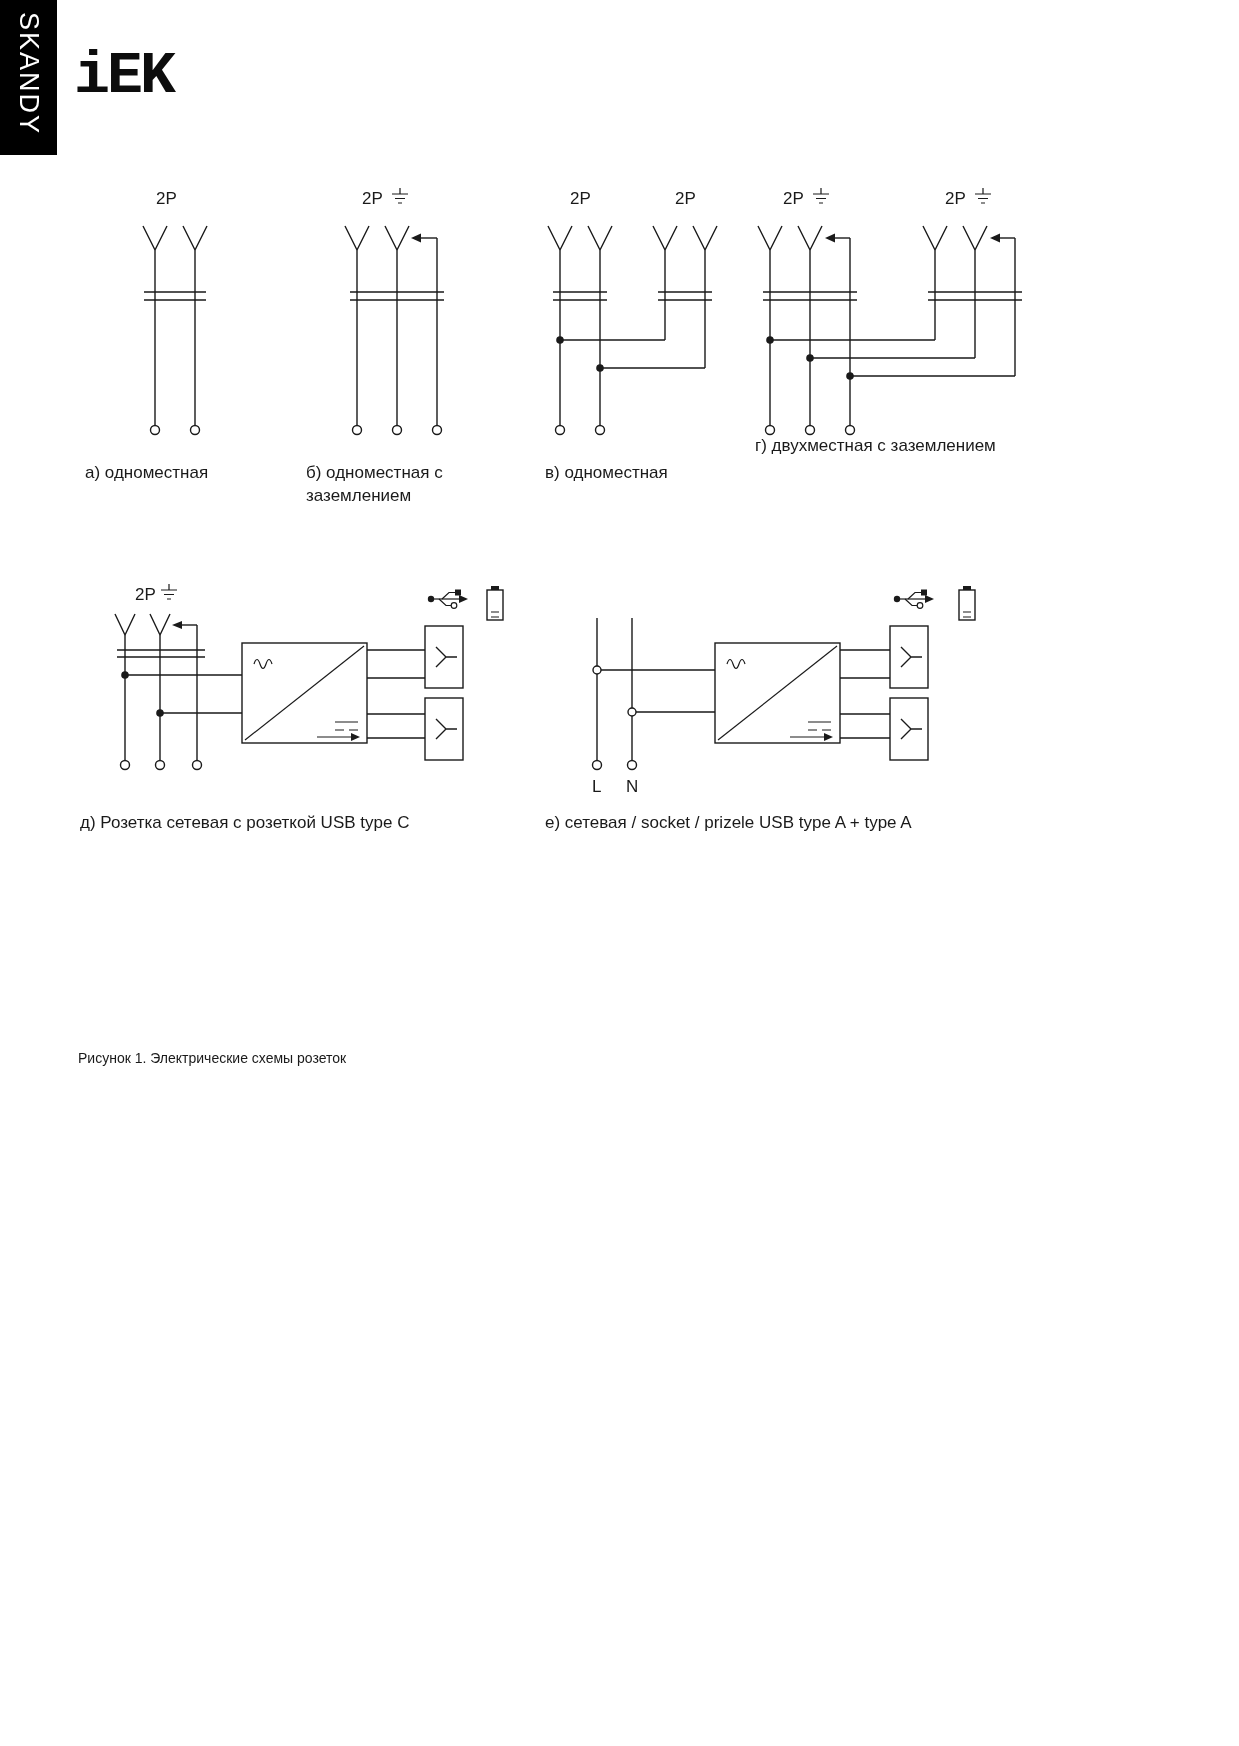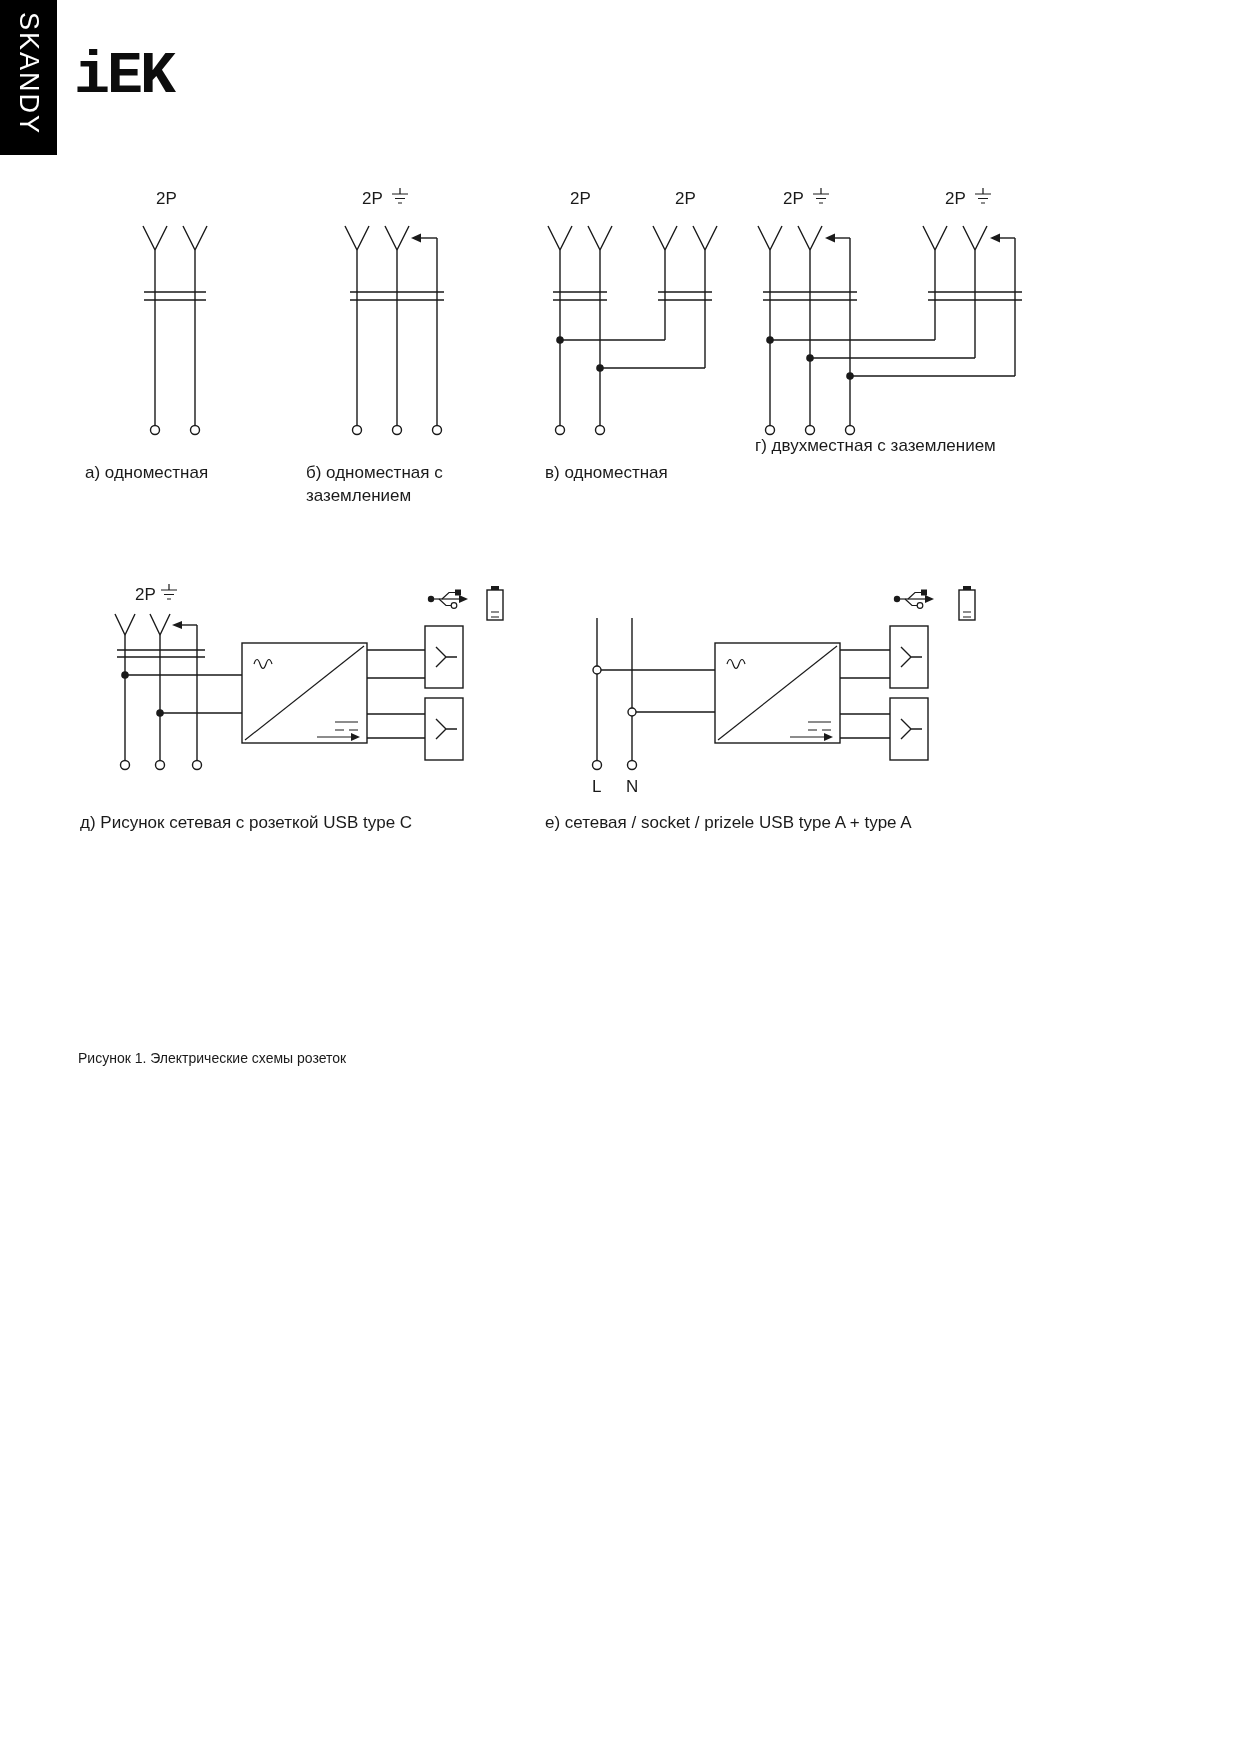--- a/index.html
+++ b/index.html
@@ -238,18 +238,18 @@
       <rect class="dot" x="388" y="6" width="8" height="4"></rect>
       <rect class="w" x="384" y="10" width="16" height="30"></rect>
       <path class="w2" d="M388,32 H396 M388,37 H396"></path>
     </g>
   </svg>
 
   <div class="flabel" style="left:85px;top:462px">а) одноместная</div>
   <div class="flabel" style="left:306px;top:462px;width:168px">б) одноместная с заземлением</div>
   <div class="flabel" style="left:545px;top:462px">в) одноместная</div>
   <div class="flabel" style="left:755px;top:435px">г) двухместная с заземлением</div>
-  <div class="flabel" style="left:80px;top:812px">д) Рисунок сетевая с розеткой USB type C</div>
+  <div class="flabel" style="left:80px;top:812px">д) Розетка сетевая с розеткой USB type C</div>
   <div class="flabel" style="left:545px;top:812px">е) сетевая / socket / prizele USB type A + type A</div>
 
   <div class="caption">Рисунок 1. Электрические схемы розеток</div>
 
 </div>
 
 </body></html>

